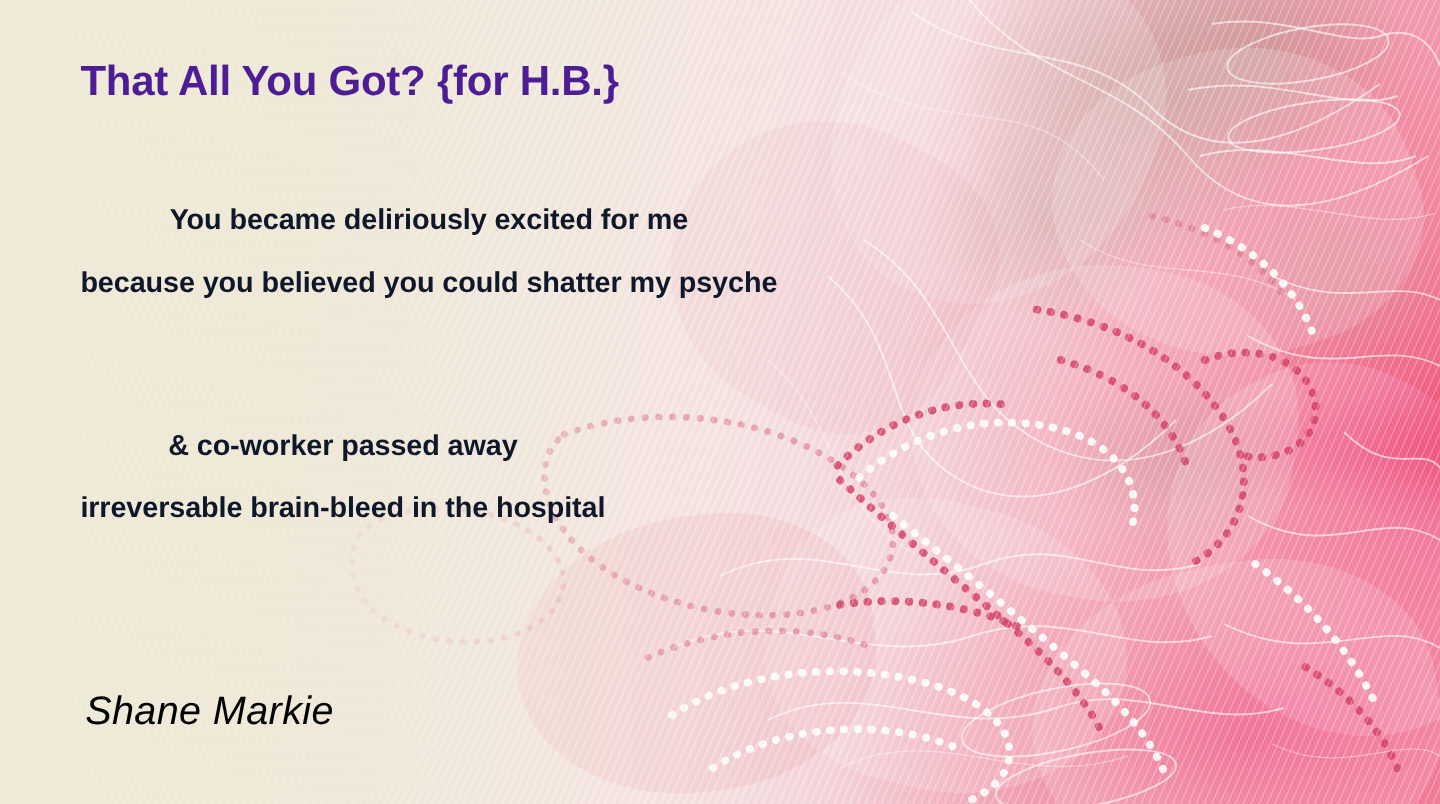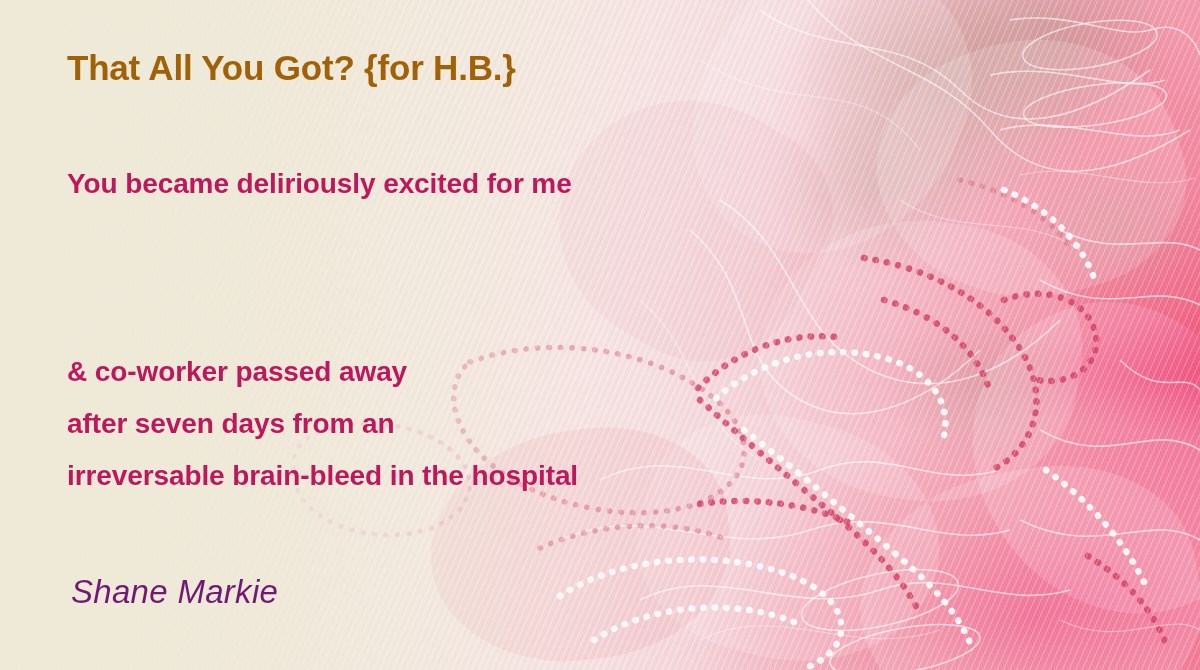--- a/index.html
+++ b/index.html
@@ -127,46 +127,47 @@
     top: 0;
     width: 1000px;
     height: 670px;
   }
   #poem-title {
     position: absolute;
     top: 48px;
     left: 0;
     font-size: 35px;
     font-weight: bold;
-    color: #a16207;
+    color: #4c1d95;
     letter-spacing: -0.2px;
     white-space: nowrap;
   }
   .stanza {
     position: absolute;
     left: 0;
   }
   #stanza-1 { top: 158px; }
   #stanza-2 { top: 346px; }
   .poem-line {
-    font-size: 28px;
+    font-size: 24px;
     font-weight: bold;
-    color: #be185d;
+    color: #0f172a;
     line-height: 52px;
     white-space: nowrap;
     letter-spacing: -0.1px;
+    text-align: center;
   }
   #author-name {
     position: absolute;
     top: 573px;
     left: 4px;
     font-size: 33px;
     font-style: italic;
     font-weight: normal;
-    color: #701a75;
+    color: #000000;
     letter-spacing: 0.3px;
     white-space: nowrap;
   }
 </style>
 </head>
 <body>
 
 <div id="poem-card">
 
   <div class="bg-layer" id="bg-base"></div>
@@ -271,24 +272,24 @@
   <div class="bg-layer" id="bg-weave"></div>
   <div class="bg-layer" id="bg-weave-2"></div>
   <div class="bg-layer" id="bg-fade-left"></div>
 
   <div id="text-block">
 
     <div id="poem-title">That All You Got? {for H.B.}</div>
 
     <div class="stanza" id="stanza-1">
       <div class="poem-line">You became deliriously excited for me</div>
+      <div class="poem-line">because you believed you could shatter my psyche</div>
     </div>
 
     <div class="stanza" id="stanza-2">
       <div class="poem-line">&amp; co-worker passed away</div>
-      <div class="poem-line">after seven days from an</div>
       <div class="poem-line">irreversable brain-bleed in the hospital</div>
     </div>
 
     <div id="author-name">Shane Markie</div>
   </div>
 
 </div>
 
 </body></html>

